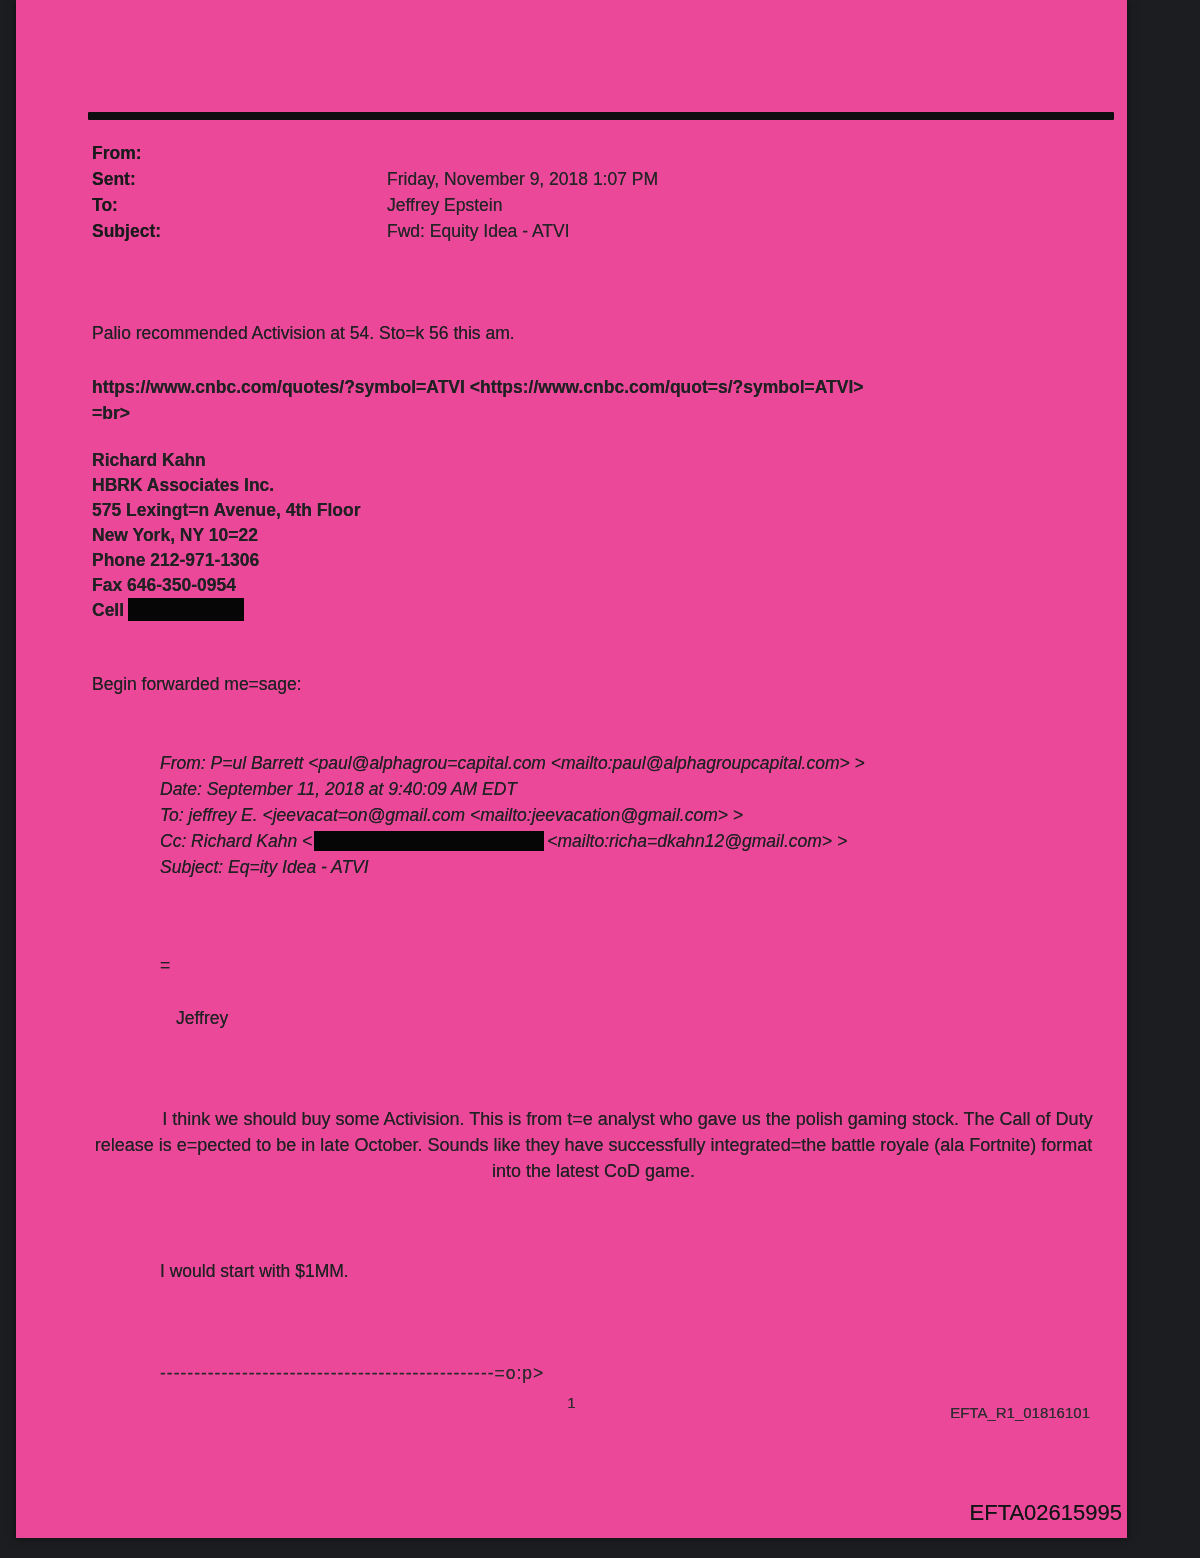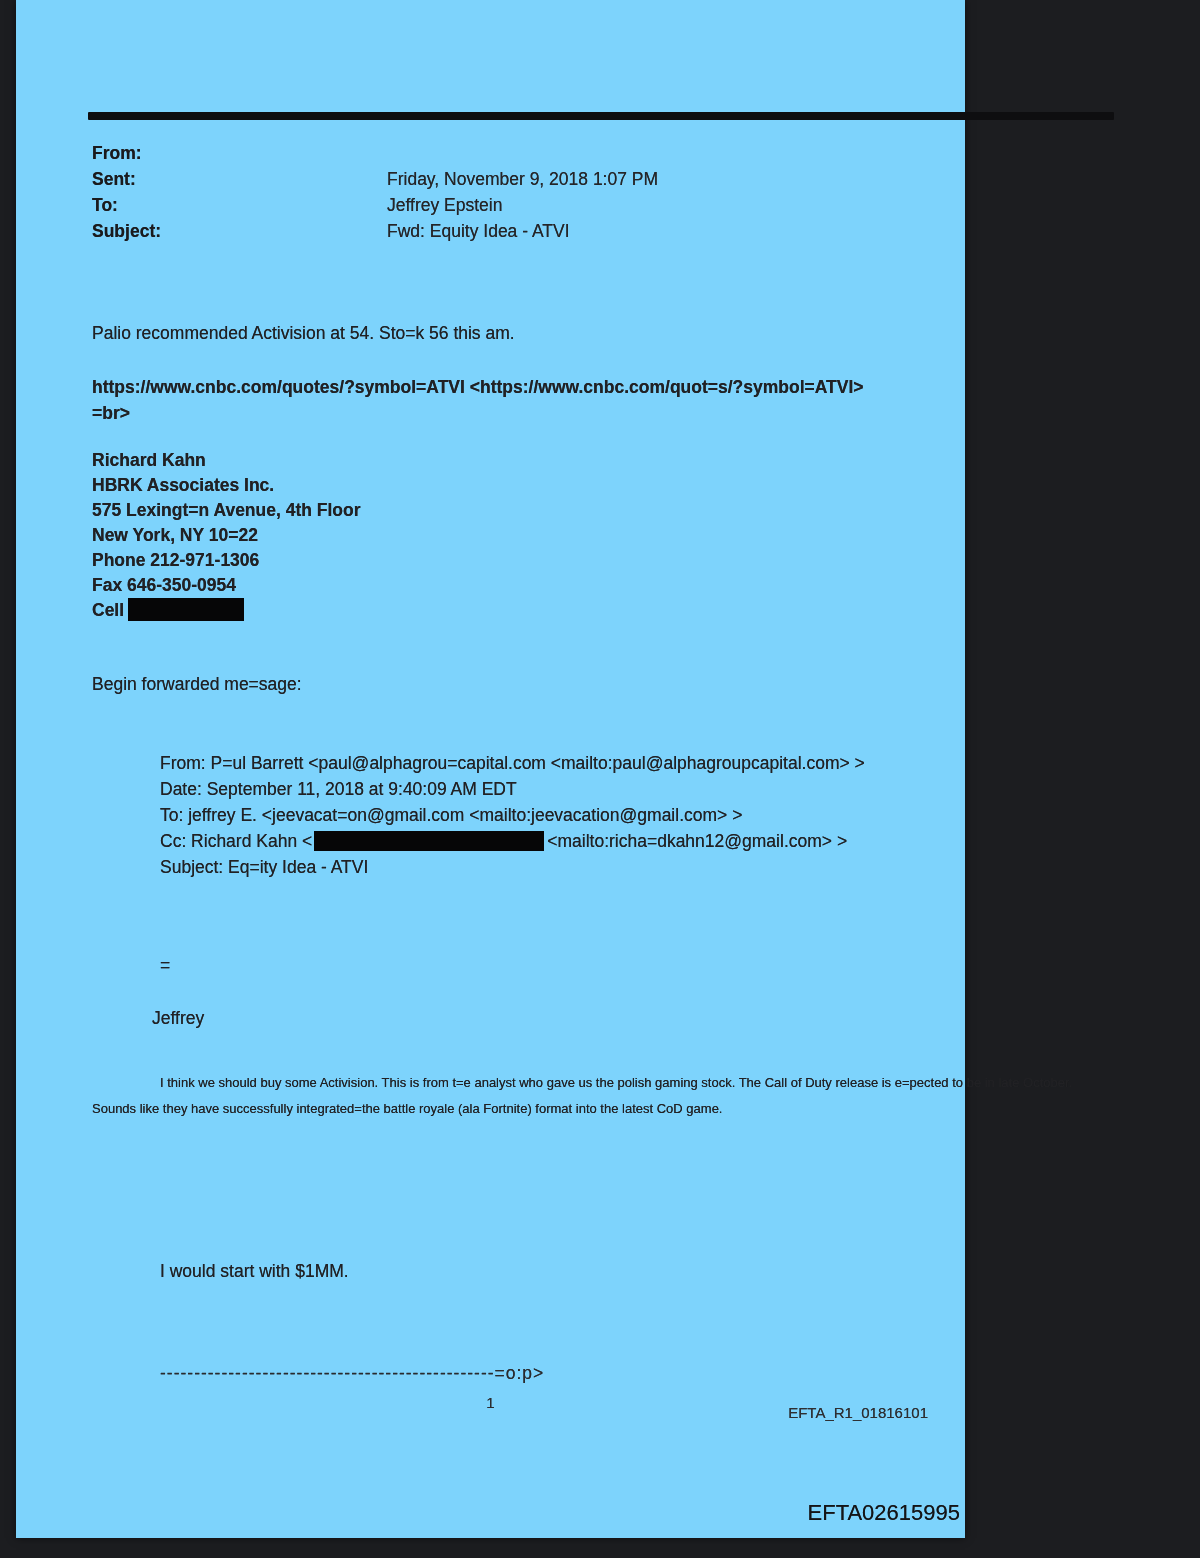--- a/index.html
+++ b/index.html
@@ -4,22 +4,22 @@
 <style>
   * { margin:0; padding:0; box-sizing:border-box; }
   html,body { width:1200px; height:1558px; }
   body {
     position:relative;
     background:#1c1d20;
     font-family:"Liberation Sans", sans-serif;
     overflow:hidden;
   }
   .page {
-    position:absolute; left:16px; top:0; width:949px; height:1538px;
-    background:#7dd3fc; color:#212124;
+    position:absolute; left:16px; top:0; width:1111px; height:1538px;
+    background:#ec4899; color:#212124;
     box-shadow:0 0 8px rgba(0,0,0,0.55);
     text-shadow:0 0 0.5px rgba(35,35,38,0.8);
   }
   .abs { position:absolute; }
   .ln { font-size:17.5px; line-height:26px; white-space:nowrap; }
   .rule { left:72px; top:112px; width:1026px; height:8px; background:#0e0e10; border-radius:1px; }
 
   .hdr { left:76px; top:140px; }
   .hrow { display:flex; font-size:17.5px; line-height:26px; white-space:nowrap; }
   .hlabel { width:295px; font-weight:bold; color:#1a1a1d; }
@@ -28,27 +28,27 @@
   .red { display:inline-block; background:#060607; vertical-align:-4px; }
   .red-from { width:228px; height:21px; margin:0 2px; }
   .red-cell { width:116px; height:23px; vertical-align:-5px; margin-left:4px; }
   .red-cc { width:230px; height:20px; margin:0 3px 0 2px; }
 
   .palio { left:76px; top:320px; }
   .urlblock { left:76px; top:374px;font-weight:bold; }
   .sig { left:76px; top:448px; line-height:25px; }
   .sig div { white-space:nowrap;font-weight:bold; }
   .begin { left:76px; top:650px;margin-top:21px; }
-  .fwd { left:144px; top:750px; }
+  .fwd { left:144px; top:750px;font-style:italic; }
   .eq { left:144px; top:952px; }
-  .greet { left:136px; top:1005px; }
+  .greet { left:160px; top:1005px; }
   .para {
-    left:76px; top:1070px; width:1003px;
-    font-size:13px; line-height:26px;
-    text-indent:68px; white-space:normal;
+    left:76px; top:1106px; width:1003px;
+    font-size:18px; line-height:26px;
+    text-indent:68px; white-space:normal;text-align:center;
   }
   .startline { left:144px; top:1258px; }
   .sep { left:144px; top:1360px; letter-spacing:1px; color:#2a2a2d; }
   .pagenum { left:0; top:1394px; width:100%; text-align:center; font-size:15px; color:#2c2c2f; }
   .bates-small { right:37px; top:1404px; font-size:15px; color:#2e2e31; white-space:nowrap; }
   .bates-large { right:5px; top:1500px; font-size:22px; color:#141416; white-space:nowrap; }
 </style>
 </head>
 <body>
 

